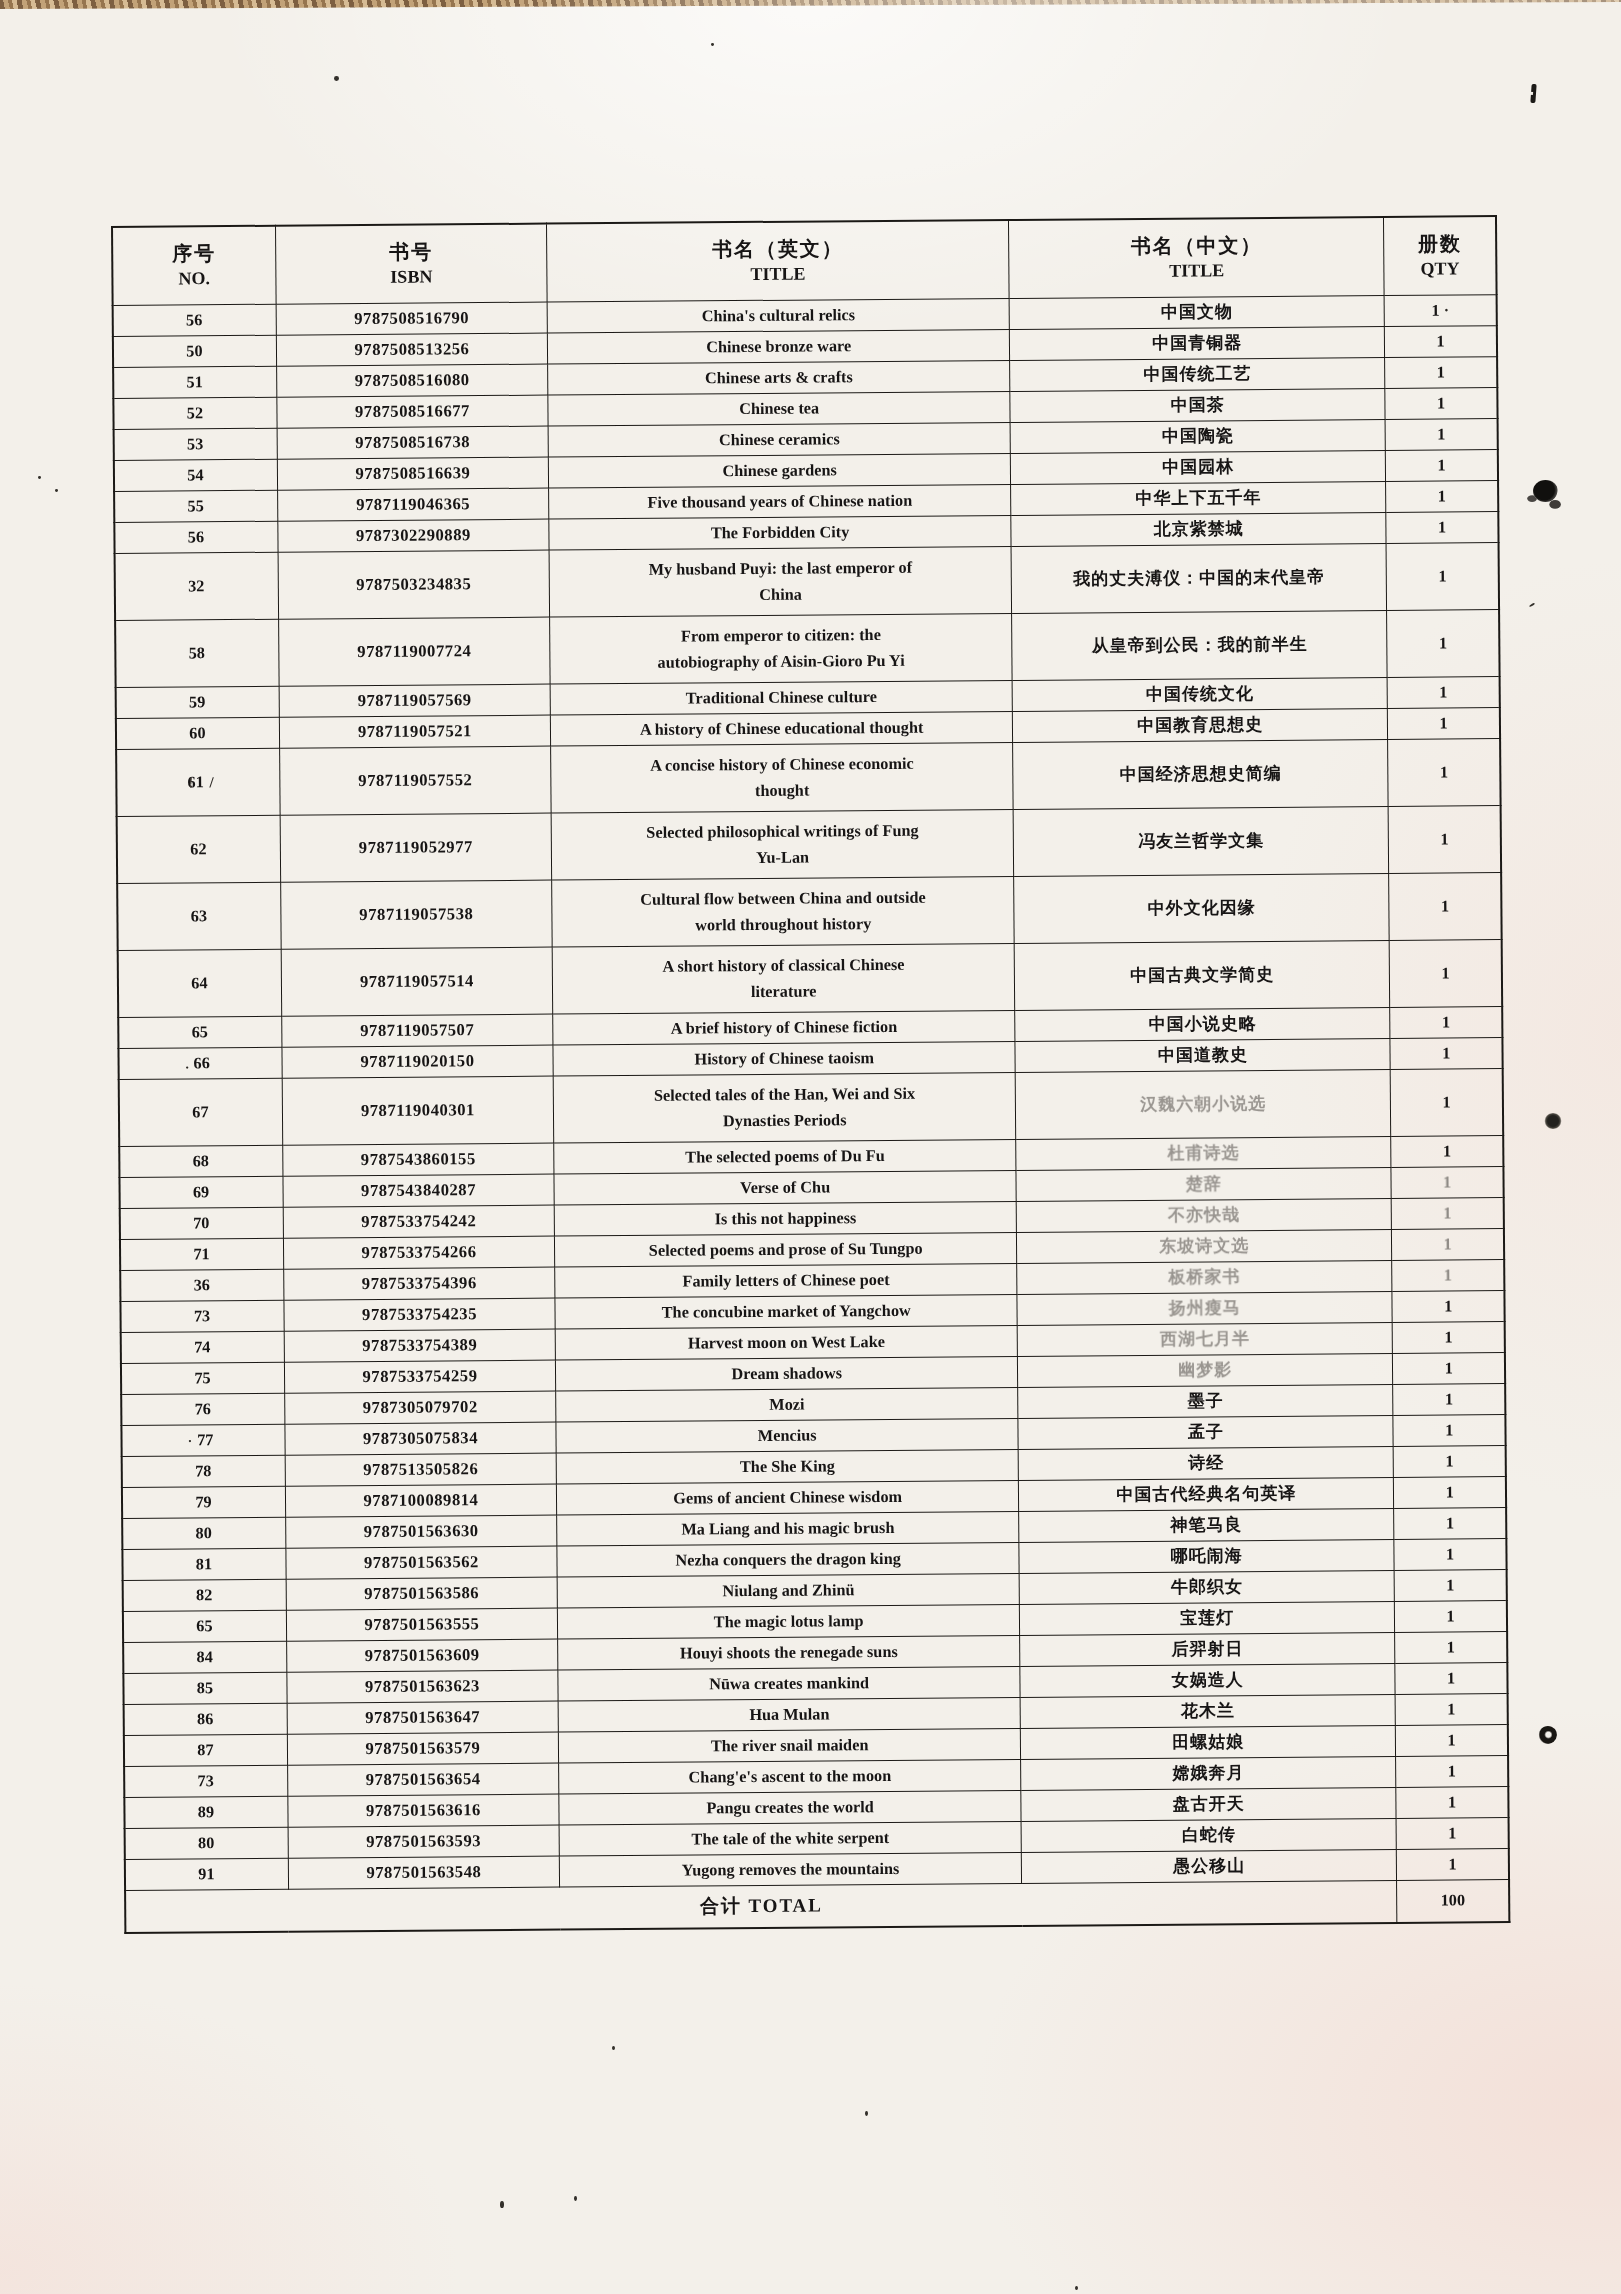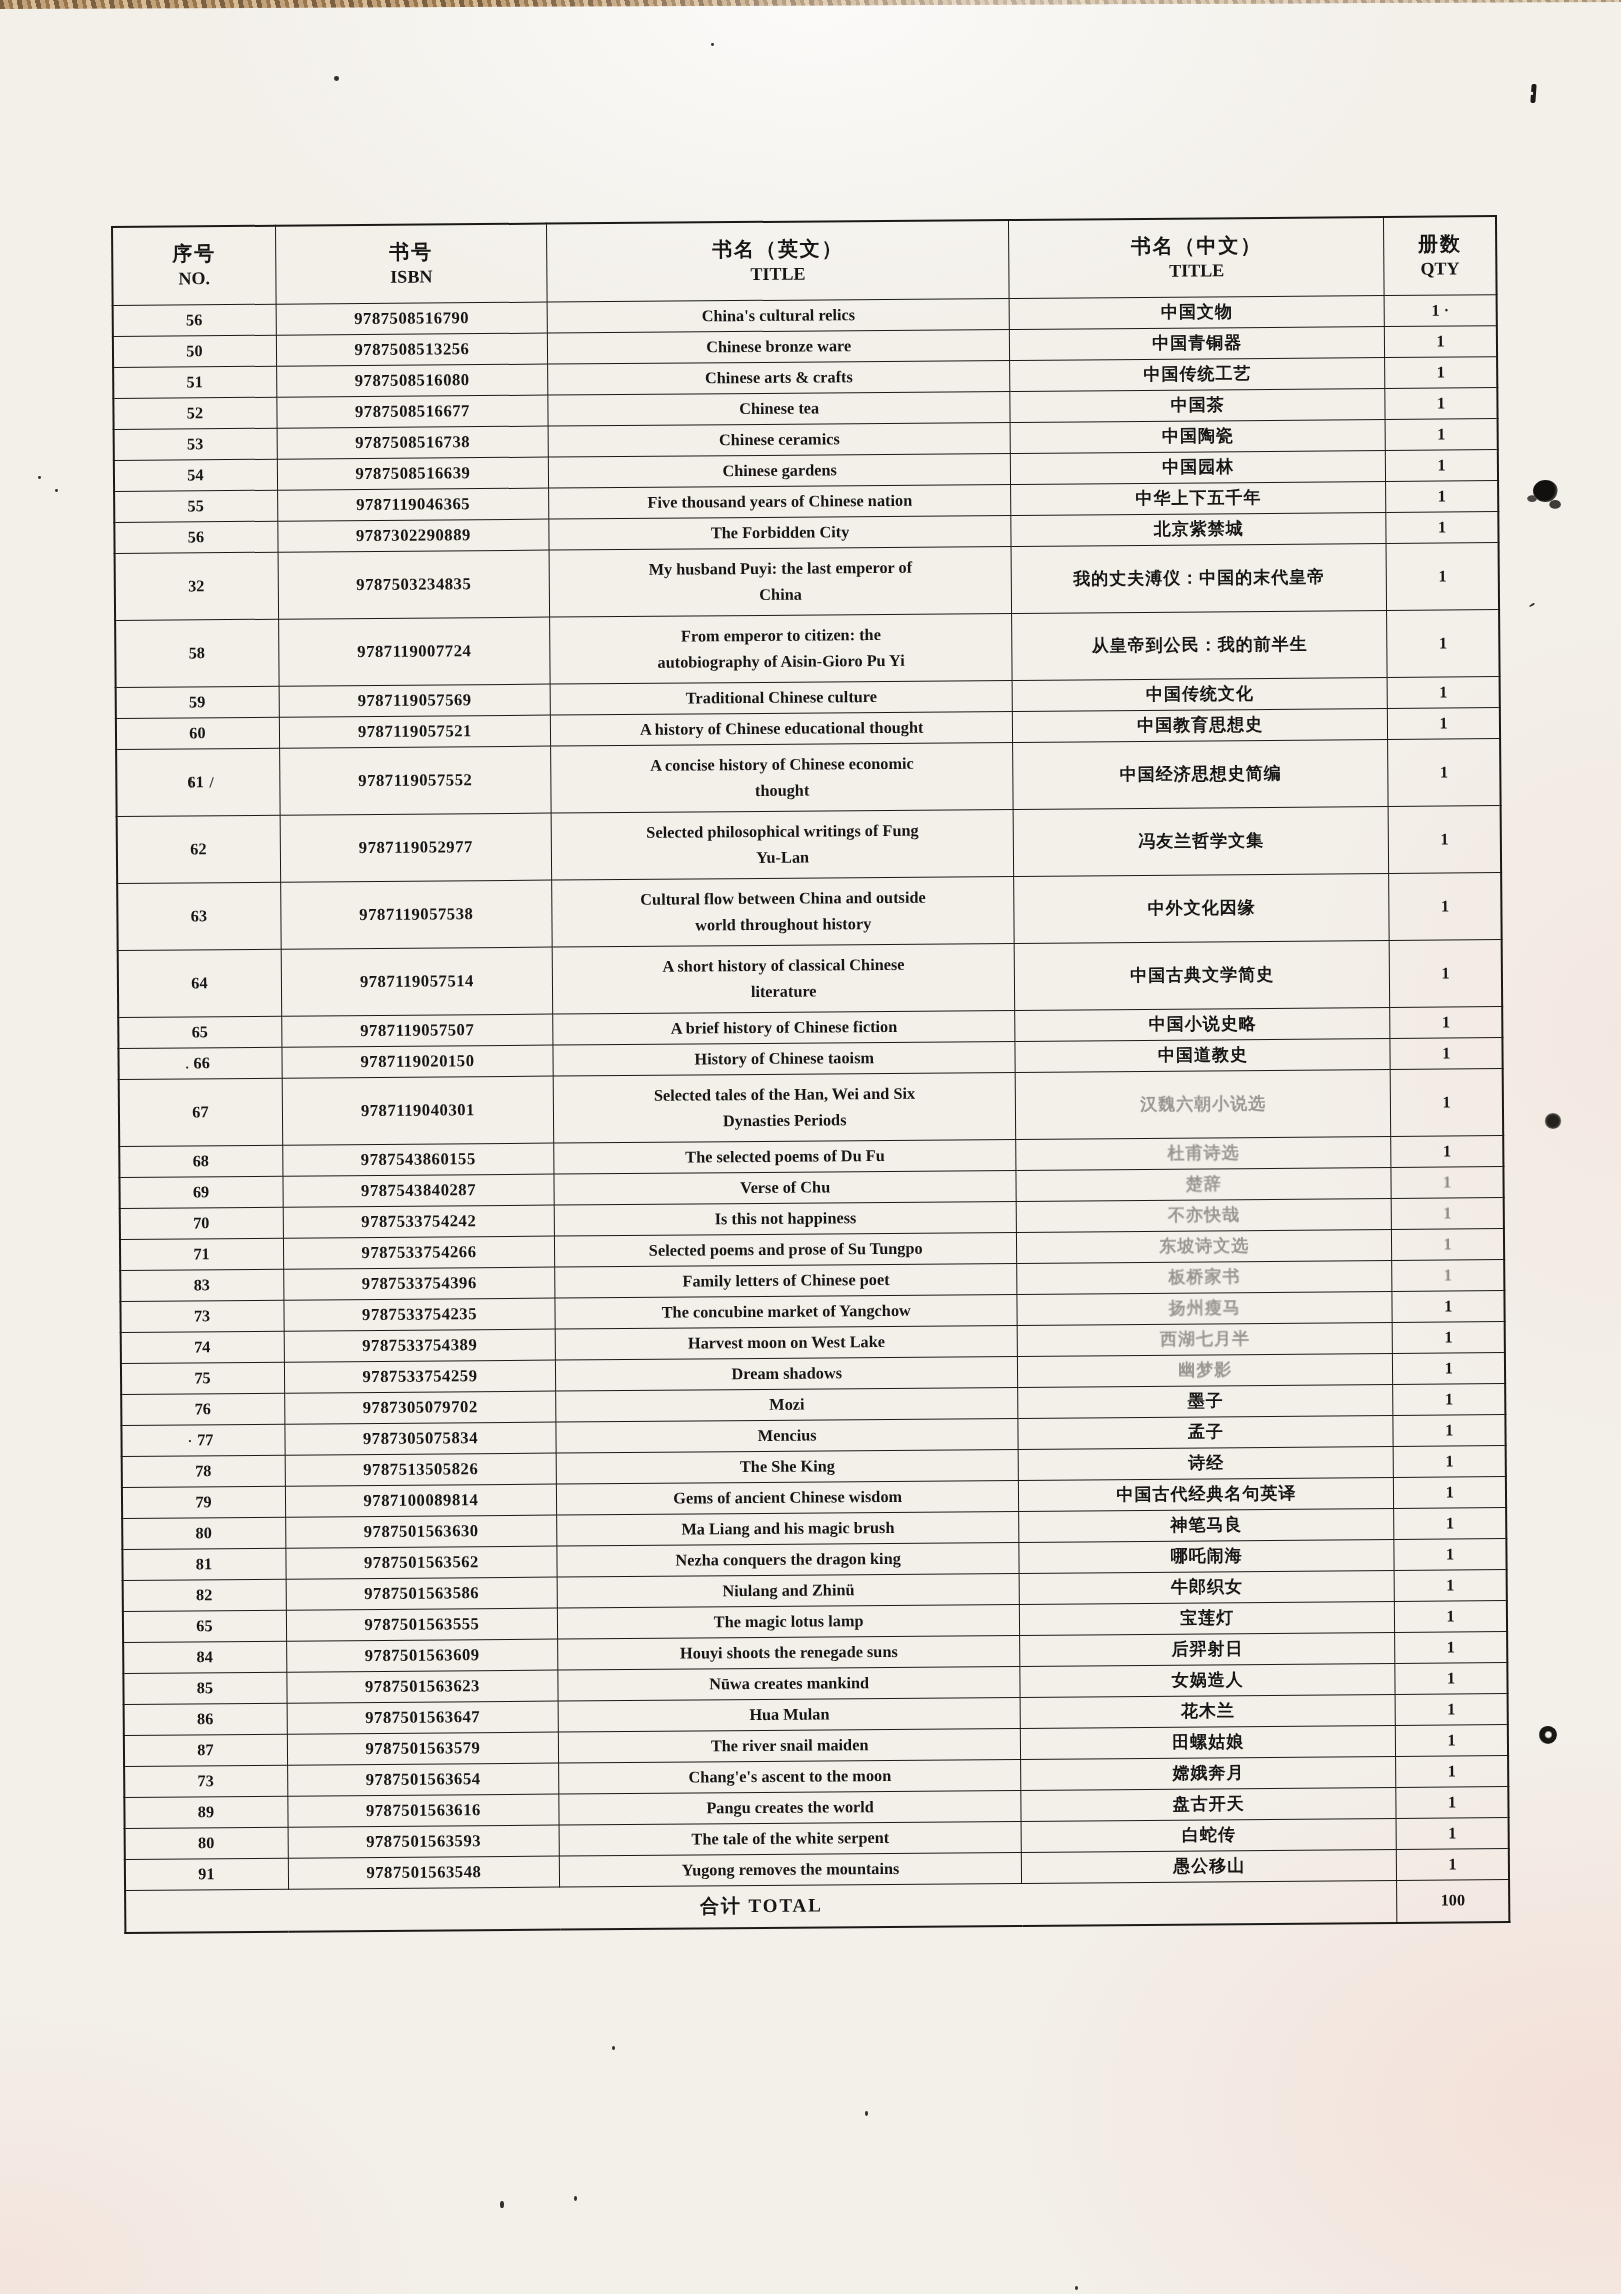--- a/index.html
+++ b/index.html
@@ -268,21 +268,21 @@
     <td class="c-qty"><span class="val-qty q-faint">1</span><span class="mark qsuf"></span></td>
   </tr>
         <tr>
     <td class="c-no no-cell"><span class="mark pre"></span><span class="val-no">71</span><span class="mark suf"></span><span class="mark below"></span></td>
     <td class="c-isbn">9787533754266</td>
     <td class="c-en">Selected poems and prose of Su Tungpo</td>
     <td class="c-zh faint">东坡诗文选</td>
     <td class="c-qty"><span class="val-qty q-faint">1</span><span class="mark qsuf"></span></td>
   </tr>
         <tr>
-    <td class="c-no no-cell"><span class="mark pre"></span><span class="val-no">83</span><span class="mark suf"></span><span class="mark below"></span></td>
+    <td class="c-no no-cell"><span class="mark pre"></span><span class="val-no">36</span><span class="mark suf"></span><span class="mark below"></span></td>
     <td class="c-isbn">9787533754396</td>
     <td class="c-en">Family letters of Chinese poet</td>
     <td class="c-zh faint">板桥家书</td>
     <td class="c-qty"><span class="val-qty q-faint">1</span><span class="mark qsuf"></span></td>
   </tr>
         <tr>
     <td class="c-no no-cell"><span class="mark pre"></span><span class="val-no">73</span><span class="mark suf"></span><span class="mark below"></span></td>
     <td class="c-isbn">9787533754235</td>
     <td class="c-en">The concubine market of Yangchow</td>
     <td class="c-zh faint">扬州瘦马</td>

